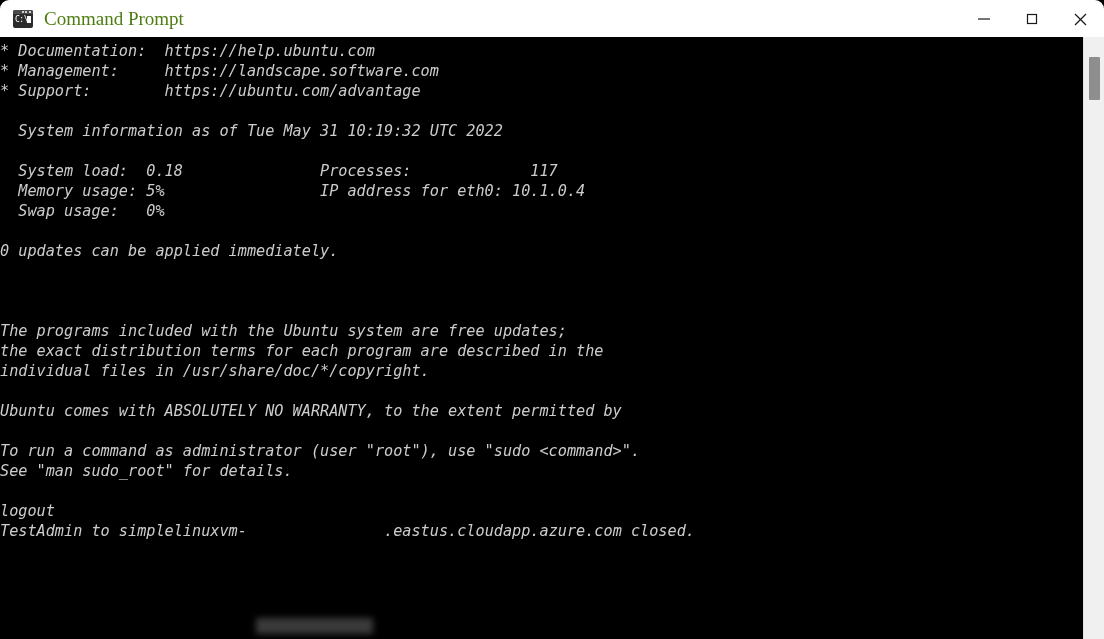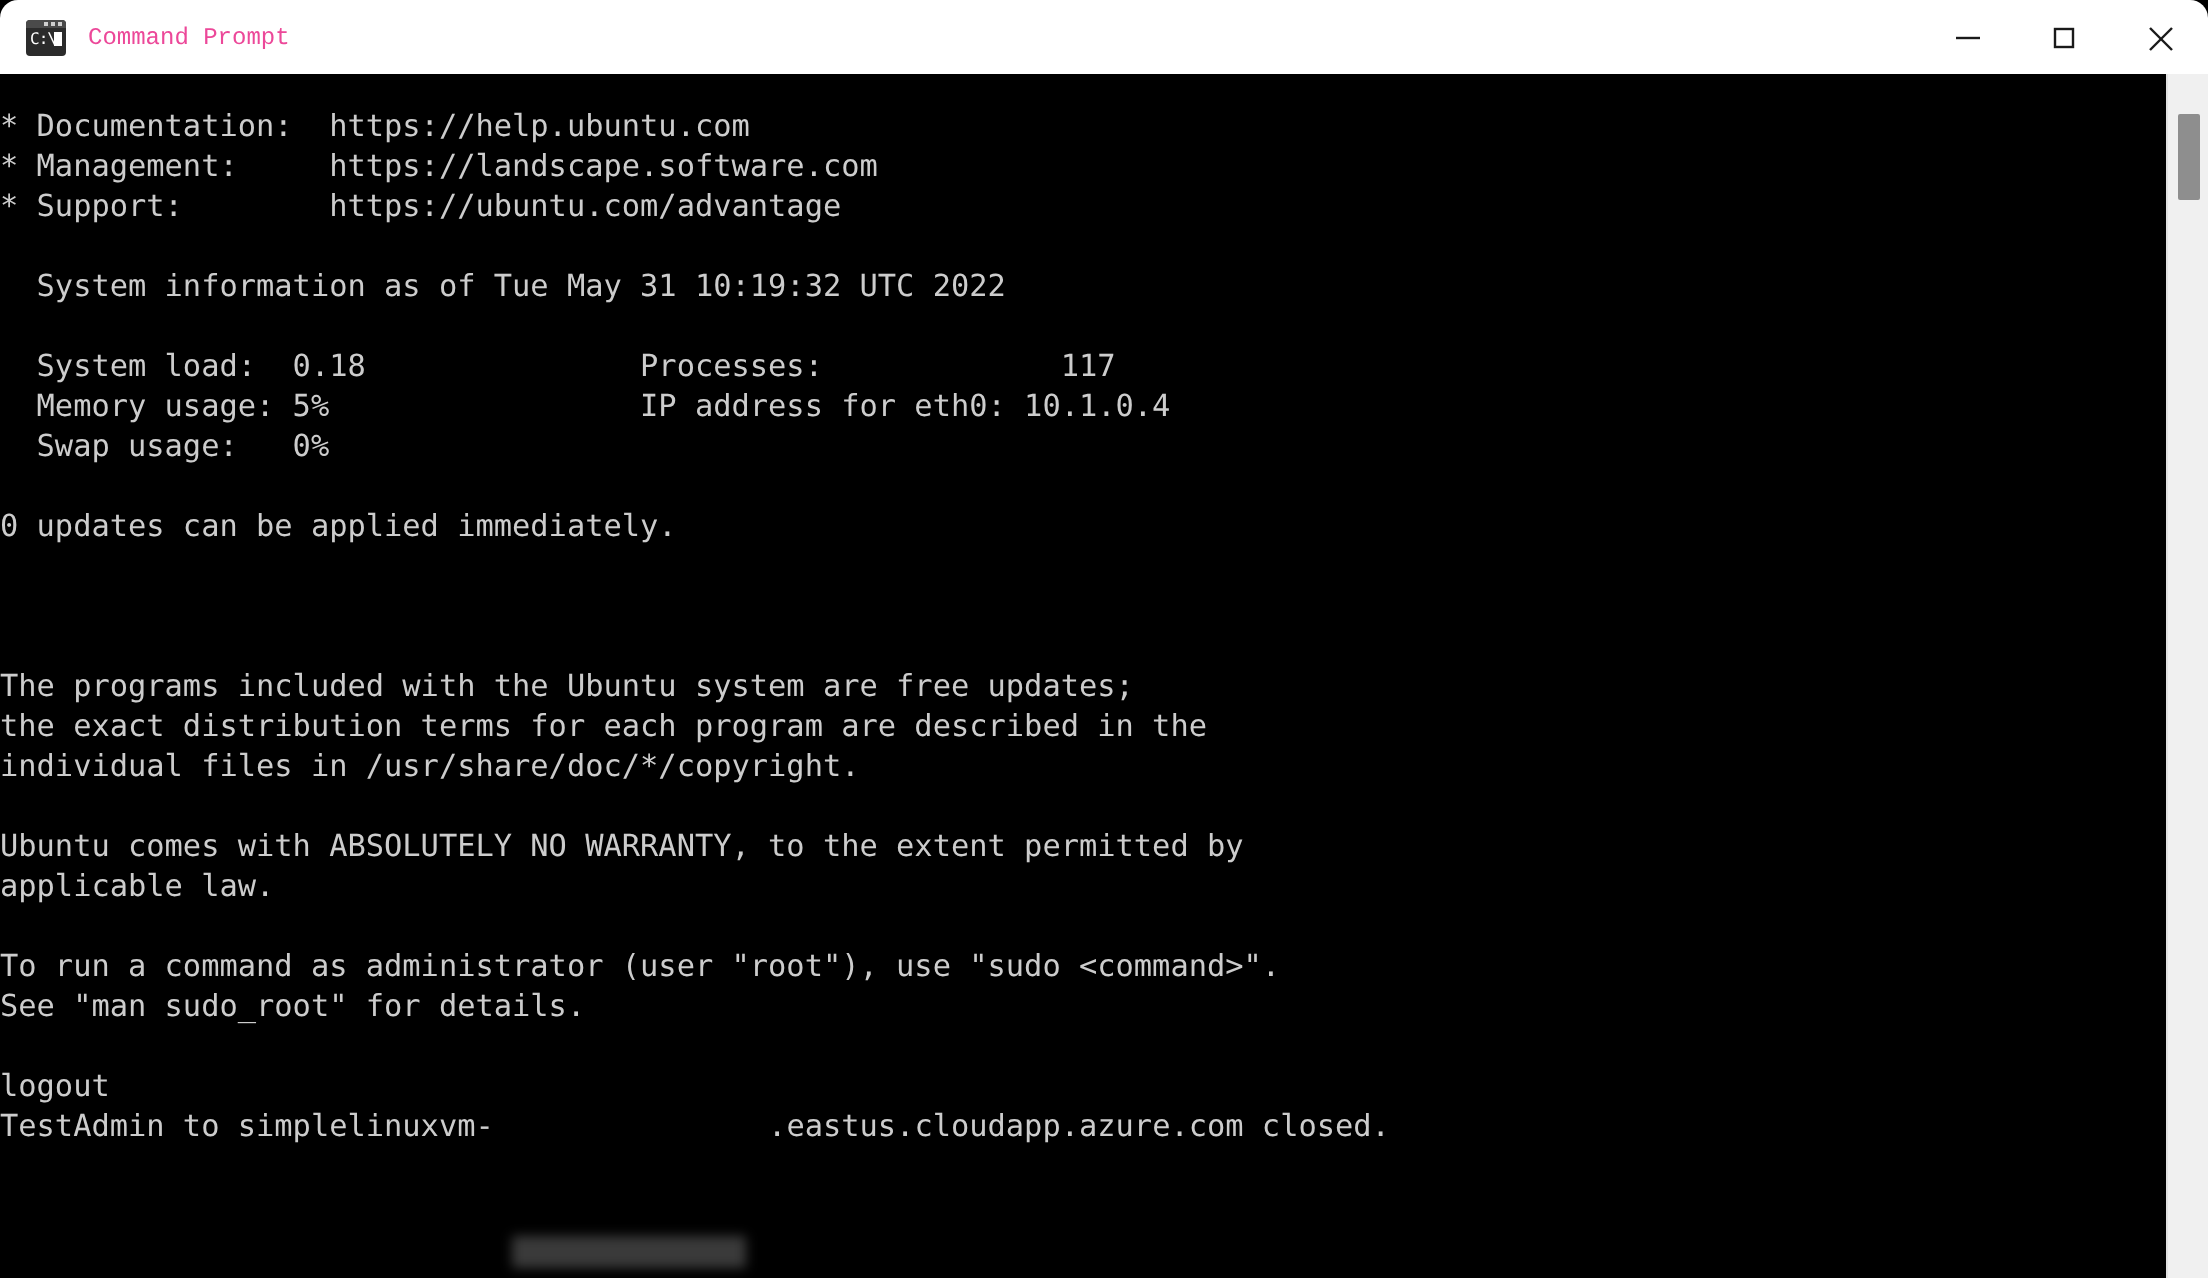--- a/index.html
+++ b/index.html
@@ -107,23 +107,23 @@
   .app-icon .cursor-sq {
     position: absolute;
     left: 14px;
     top: 6px;
     width: 4px;
     height: 7px;
     background: #ffffff;
   }
 
   .title-text {
-    font-family: Liberation Mono, monospace;
-    font-size: 12px;
-    color: #ec4899;
+    font-family: Liberation Serif, serif;
+    font-size: 19px;
+    color: #4d7c0f;
     margin-left: 11px;
     white-space: nowrap;
   }
 
   
   .win-controls {
     display: flex;
     height: 38px;
     flex: 0 0 auto;
   }
@@ -143,22 +143,23 @@
     left: 0;
     top: 37px;
     width: 1083px;
     height: 602px;
     background: #000000;
     overflow: hidden;
   }
   .term-inner {
     position: absolute;
     left: 0;
-    top: 16px;
+    top: 4px;
     width: 1083px;
+    font-style: italic;
   }
   .line {
     font-family: "DejaVu Sans Mono", monospace;
     font-size: 15.2px;
     line-height: 20px;
     height: 20px;
     color: #cccccc;
     white-space: pre;
     letter-spacing: 0px;
   }
@@ -255,21 +256,20 @@
       <div class="line blank"></div>
       <div class="line">0 updates can be applied immediately.</div>
       <div class="line blank"></div>
       <div class="line blank"></div>
       <div class="line blank"></div>
       <div class="line">The programs included with the Ubuntu system are free updates;</div>
       <div class="line">the exact distribution terms for each program are described in the</div>
       <div class="line">individual files in /usr/share/doc/*/copyright.</div>
       <div class="line blank"></div>
       <div class="line">Ubuntu comes with ABSOLUTELY NO WARRANTY, to the extent permitted by</div>
-      <div class="line">applicable law.</div>
       <div class="line blank"></div>
       <div class="line">To run a command as administrator (user "root"), use "sudo &lt;command&gt;".</div>
       <div class="line">See "man sudo_root" for details.</div>
       <div class="line blank"></div>
 
 
       <div class="line">logout</div>
 
       <div class="line"><span>TestAdmin to simplelinuxvm-</span><span>               </span><span>.eastus.cloudapp.azure.com closed.</span></div>
 

